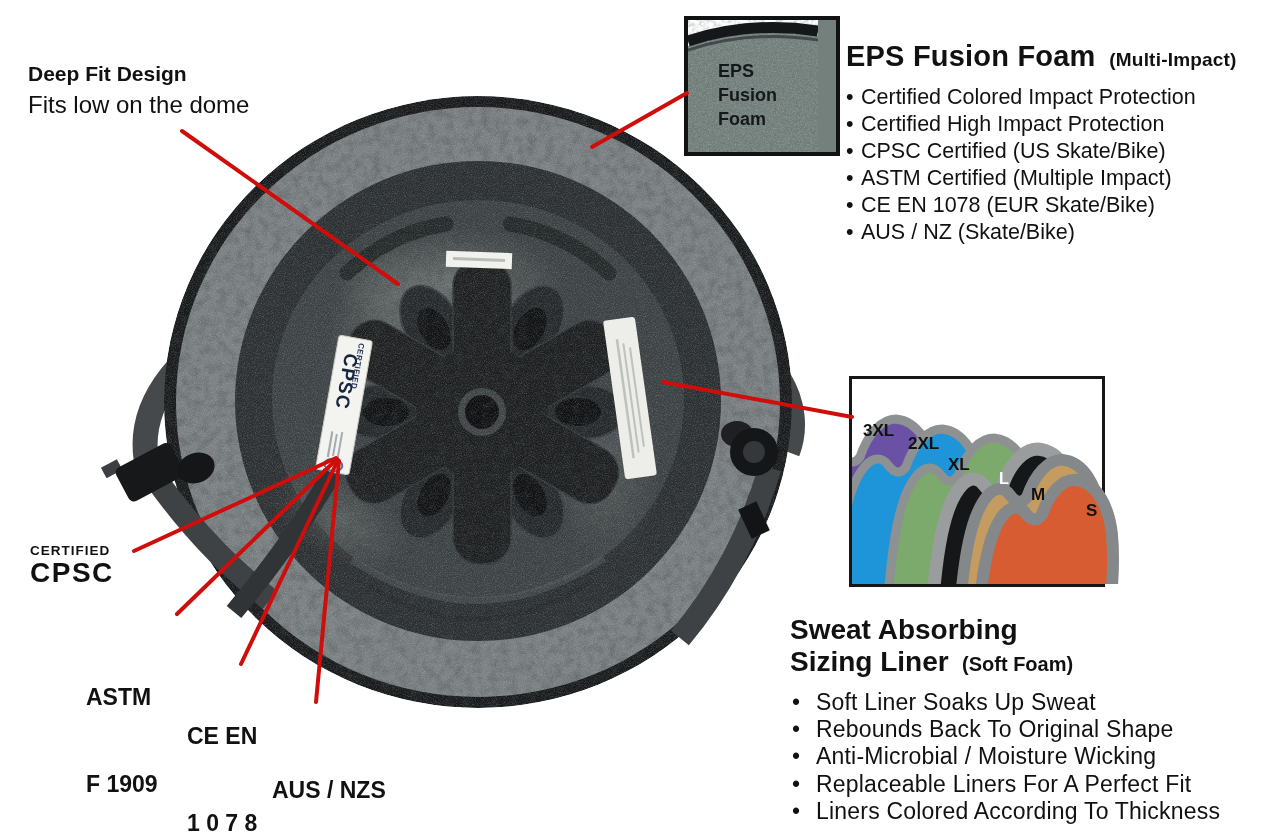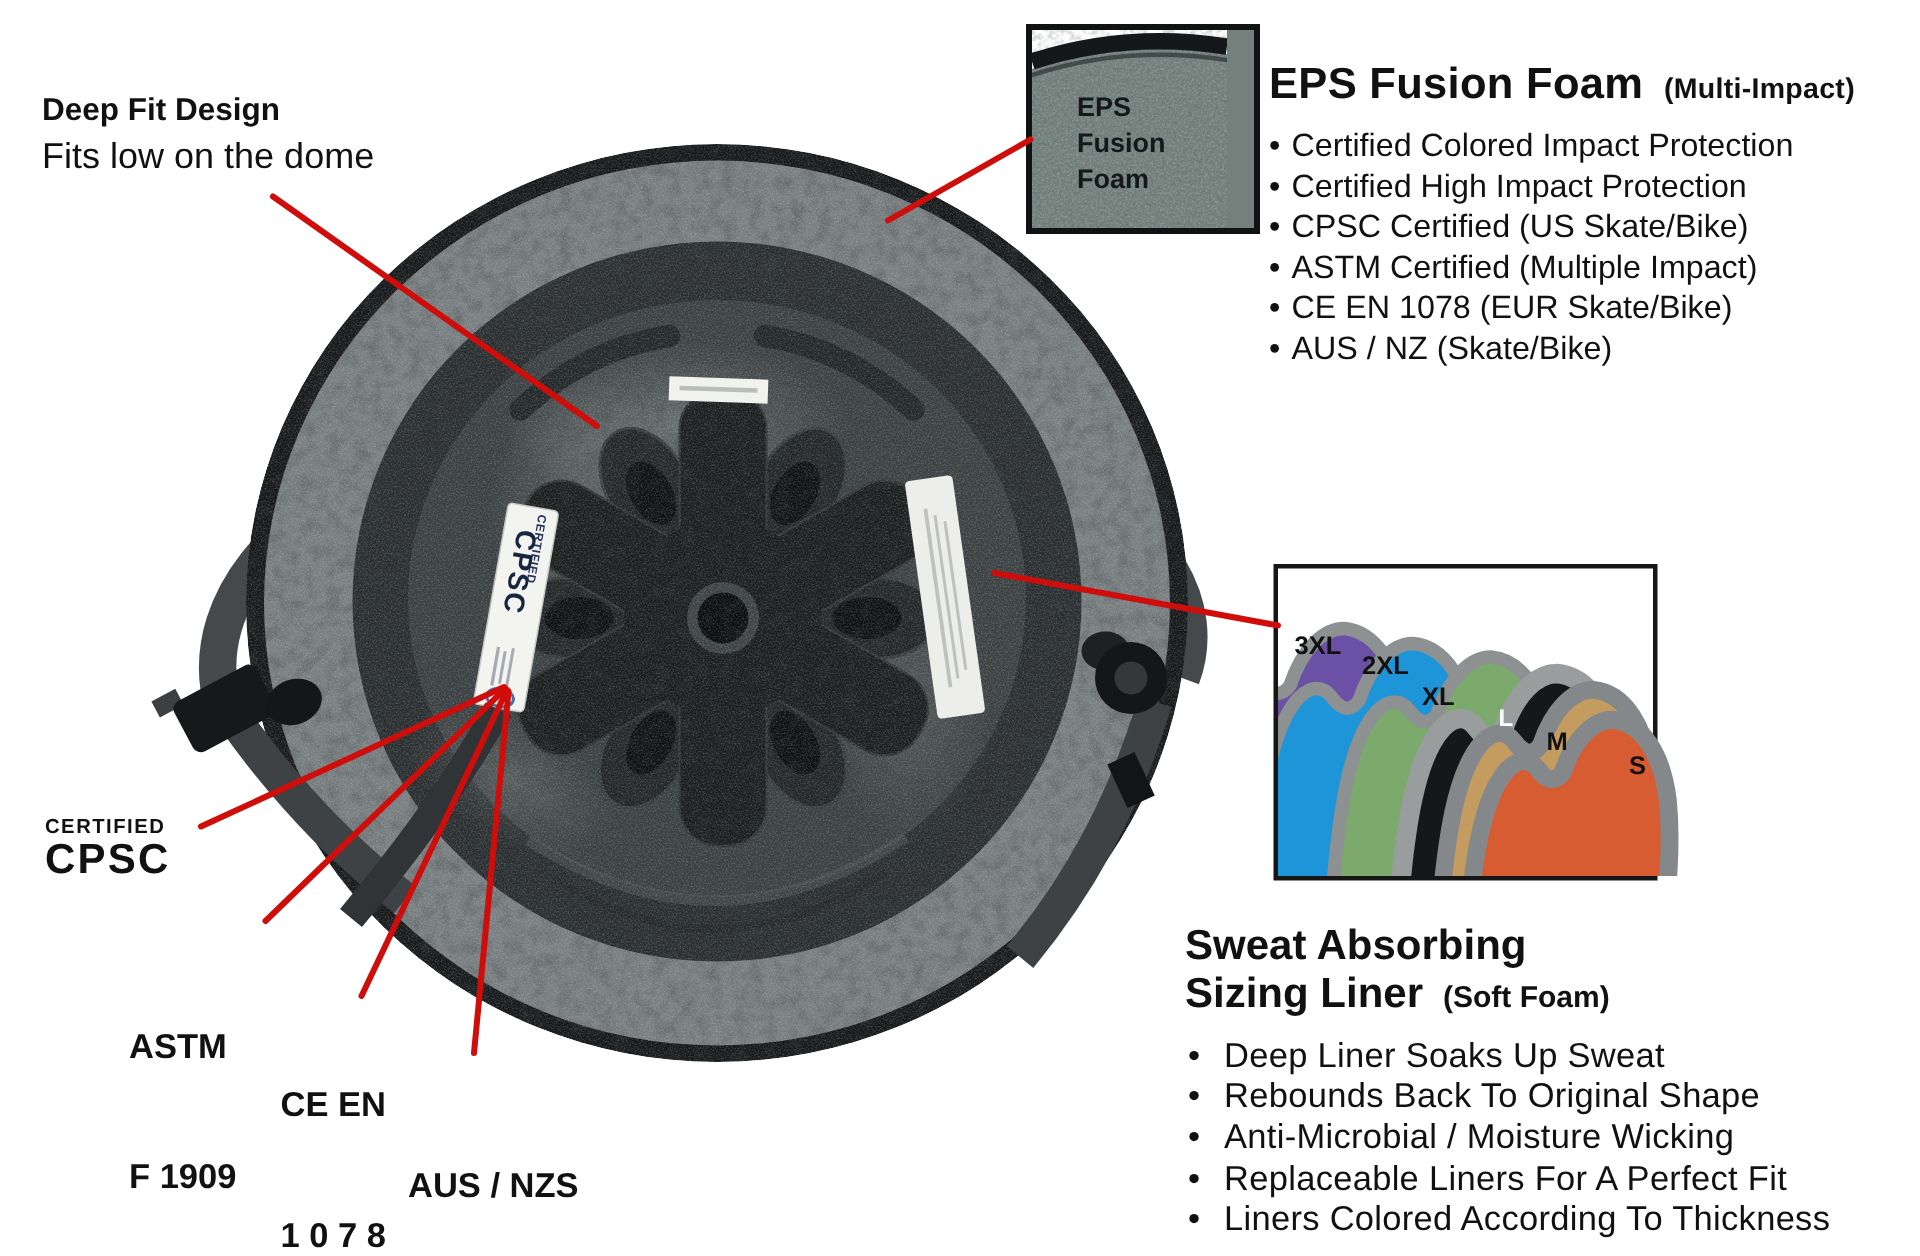--- a/index.html
+++ b/index.html
@@ -307,21 +307,21 @@
 
 <div id="sweat-sec" class="abs">
   <div class="h">
     <div>Sweat Absorbing</div>
     <div><span>Sizing Liner</span>
       <span class="suffix">&nbsp;</span><span class="suffix">(Soft Foam)</span></div>
   </div>
   <div class="list">
     <div class="brow">
         <span class="dot">•</span>
-        <span>Deep Liner Soaks Up Sweat</span>
+        <span>Soft Liner Soaks Up Sweat</span>
       </div>
     <div class="brow">
         <span class="dot">•</span>
         <span>Rebounds Back To Original Shape</span>
       </div>
     <div class="brow">
         <span class="dot">•</span>
         <span>Anti-Microbial / Moisture Wicking</span>
       </div>
     <div class="brow">

